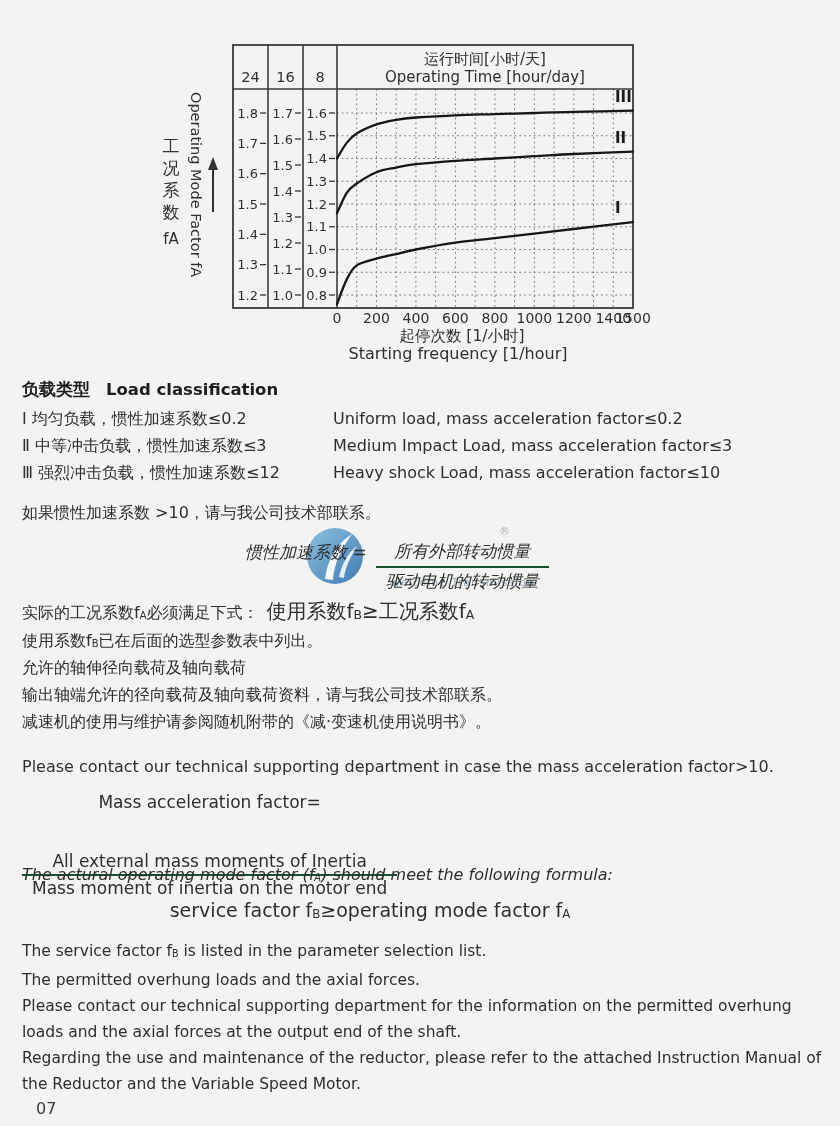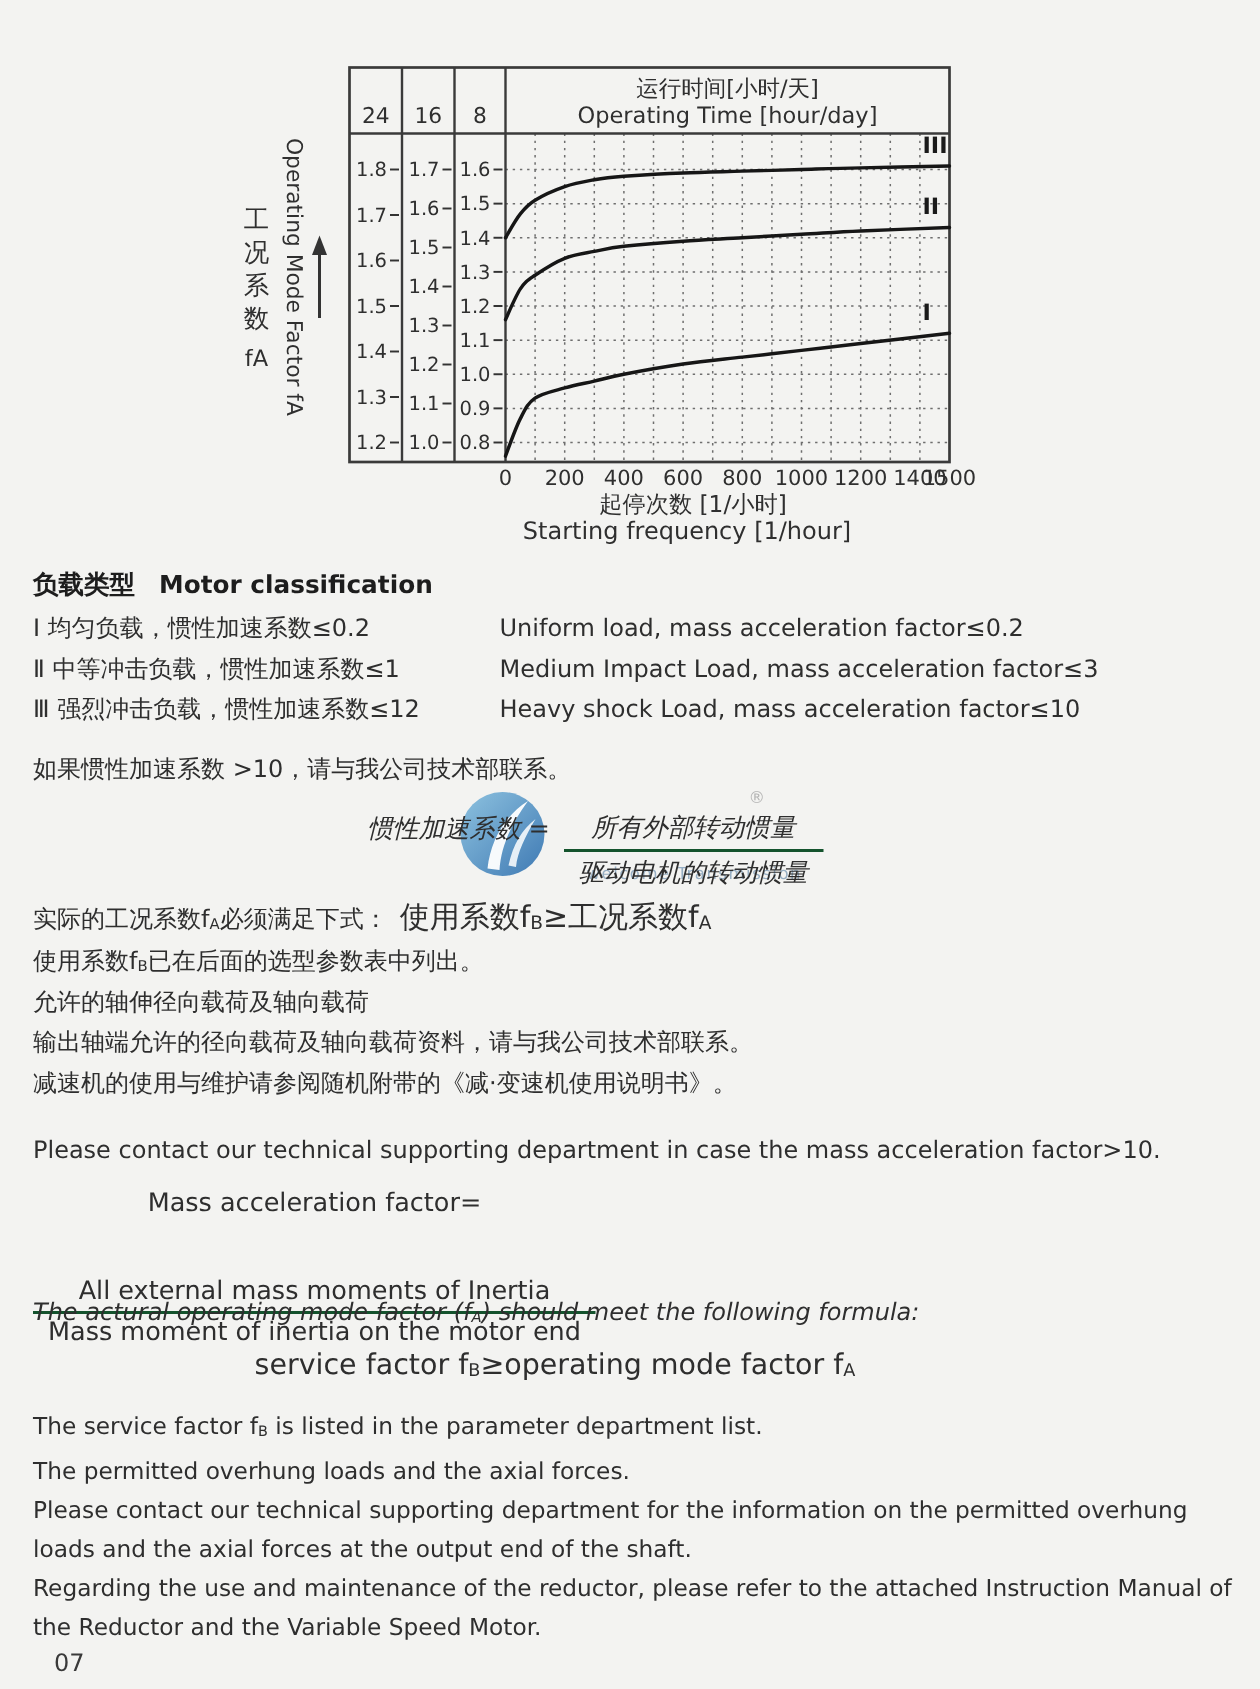--- a/index.html
+++ b/index.html
@@ -165,30 +165,30 @@
         <path d="M337.0,213.1C338.6,209.7,343.6,197.6,346.9,192.6C350.2,187.7,351.8,186.9,356.7,183.5C361.7,180.1,369.9,174.8,376.5,172.2C383.0,169.5,389.6,168.9,396.2,167.6C402.8,166.3,406.1,165.3,415.9,164.2C425.8,163.1,442.2,161.7,455.4,160.8C468.6,159.8,481.7,159.3,494.9,158.5C508.0,157.7,521.2,157.0,534.3,156.2C547.5,155.5,557.4,154.7,573.8,154.0C590.2,153.2,623.1,152.1,633.0,151.7" fill="none" stroke="#161616" stroke-width="2.3" stroke-linecap="round"></path>
         <text x="615" y="142.67500000000004" font-size="15" font-weight="600" fill="#1a1a1a">II</text>
       </g>
       <g>
         <path d="M337.0,304.1C338.6,299.9,343.6,285.5,346.9,279.1C350.2,272.6,351.8,268.8,356.7,265.4C361.7,262.0,369.9,260.5,376.5,258.6C383.0,256.7,389.6,255.6,396.2,254.1C402.8,252.5,406.1,251.4,415.9,249.5C425.8,247.6,442.2,244.6,455.4,242.7C468.6,240.8,481.7,239.6,494.9,238.1C508.0,236.6,521.2,235.1,534.3,233.6C547.5,232.1,557.4,230.9,573.8,229.0C590.2,227.1,623.1,223.3,633.0,222.2" fill="none" stroke="#161616" stroke-width="2.3" stroke-linecap="round"></path>
         <text x="615" y="213.2" font-size="15" font-weight="600" fill="#1a1a1a">I</text>
       </g>
     </svg>
 
   <div class="abs sec-title">
-    <span class="cn">负载类型</span><span class="en">Motor classification</span>
+    <span class="cn">负载类型</span><span class="en">Load classification</span>
   </div>
 
   <div class="abs load-rows">
     <div class="load-row">
       <span class="cn">Ⅰ 均匀负载，惯性加速系数≤0.2</span>
       <span class="en">Uniform load, mass acceleration factor≤0.2</span>
     </div>
     <div class="load-row">
-      <span class="cn">Ⅱ 中等冲击负载，惯性加速系数≤1</span>
+      <span class="cn">Ⅱ 中等冲击负载，惯性加速系数≤3</span>
       <span class="en">Medium Impact Load, mass acceleration factor≤3</span>
     </div>
     <div class="load-row">
       <span class="cn">Ⅲ 强烈冲击负载，惯性加速系数≤12</span>
       <span class="en">Heavy shock Load, mass acceleration factor≤10</span>
     </div>
   </div>
 
   <div class="abs cn-if">如果惯性加速系数 &gt;10，请与我公司技术部联系。</div>
 
@@ -232,20 +232,20 @@
       <span class="num">All external mass moments of Inertia</span>
       <span class="den">Mass moment of inertia on the motor end</span>
     </span>
   </div>
 
   <div class="abs en-actural"><span>The actural operating mode factor (f</span><span class="sub">A</span><span>) should meet the following formula:</span></div>
 
   <div class="abs en-service"><span>service factor f</span><span class="sub">B</span><span>≥operating mode factor f</span><span class="sub">A</span></div>
 
   <div class="abs en-block">
-    <div><span>The service factor f</span><span class="sub">B</span><span> is listed in the parameter department list.</span></div>
+    <div><span>The service factor f</span><span class="sub">B</span><span> is listed in the parameter selection list.</span></div>
     <div>The permitted overhung loads and the axial forces.</div>
     <div>Please contact our technical supporting department for the information on the permitted overhung loads and the axial forces at the output end of the shaft.</div>
     <div>Regarding the use and maintenance of the reductor, please refer to the attached Instruction Manual of the Reductor and the Variable Speed Motor.</div>
   </div>
 
   <div class="abs page-num">07</div>
 </div>
 
 </body></html>

